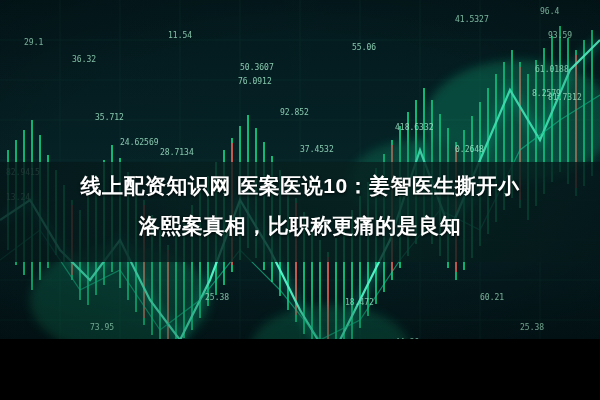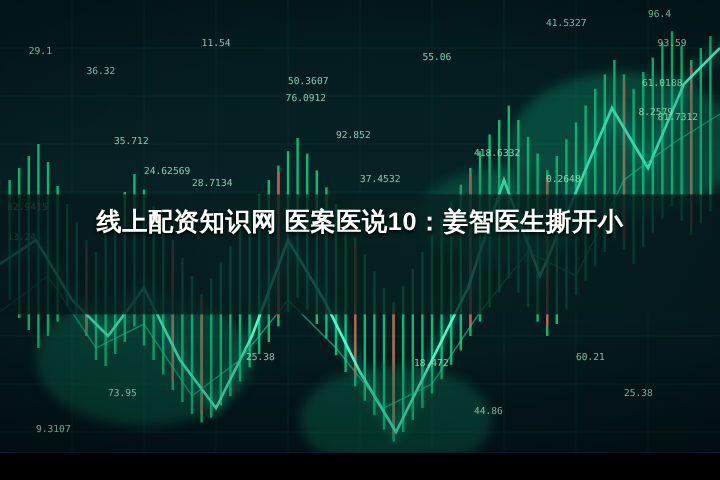--- a/index.html
+++ b/index.html
@@ -6,23 +6,23 @@
     margin: 0;
     padding: 0;
     background: #000;
   }
   body {
     font-family: "Liberation Sans", sans-serif;
   }
   .stage {
     position: relative;
     width: 600px;
-    height: 377px;
+    height: 339px;
     overflow: hidden;
-    background: #3b82f6;
+    background: #b91c1c;
   }
   
   .bg-canvas {
     position: absolute;
     inset: 0;
     width: 600px;
     height: 400px;
     display: block;
   }
   .vignette {
@@ -253,15 +253,16 @@
     <g opacity="0.07">
       <rect x="0" y="0" width="600" height="400" fill="url(#glowGrad)"></rect>
     </g>
   </svg>
 
   <div class="vignette"></div>
 
   <div class="headline-band"></div>
   <div class="headline">
     <span class="line">线上配资知识网 医案医说10：姜智医生撕开小</span>
+    <span class="line">洛熙案真相，比职称更痛的是良知</span>
   </div>
 
 </div>
 
 </body></html>

